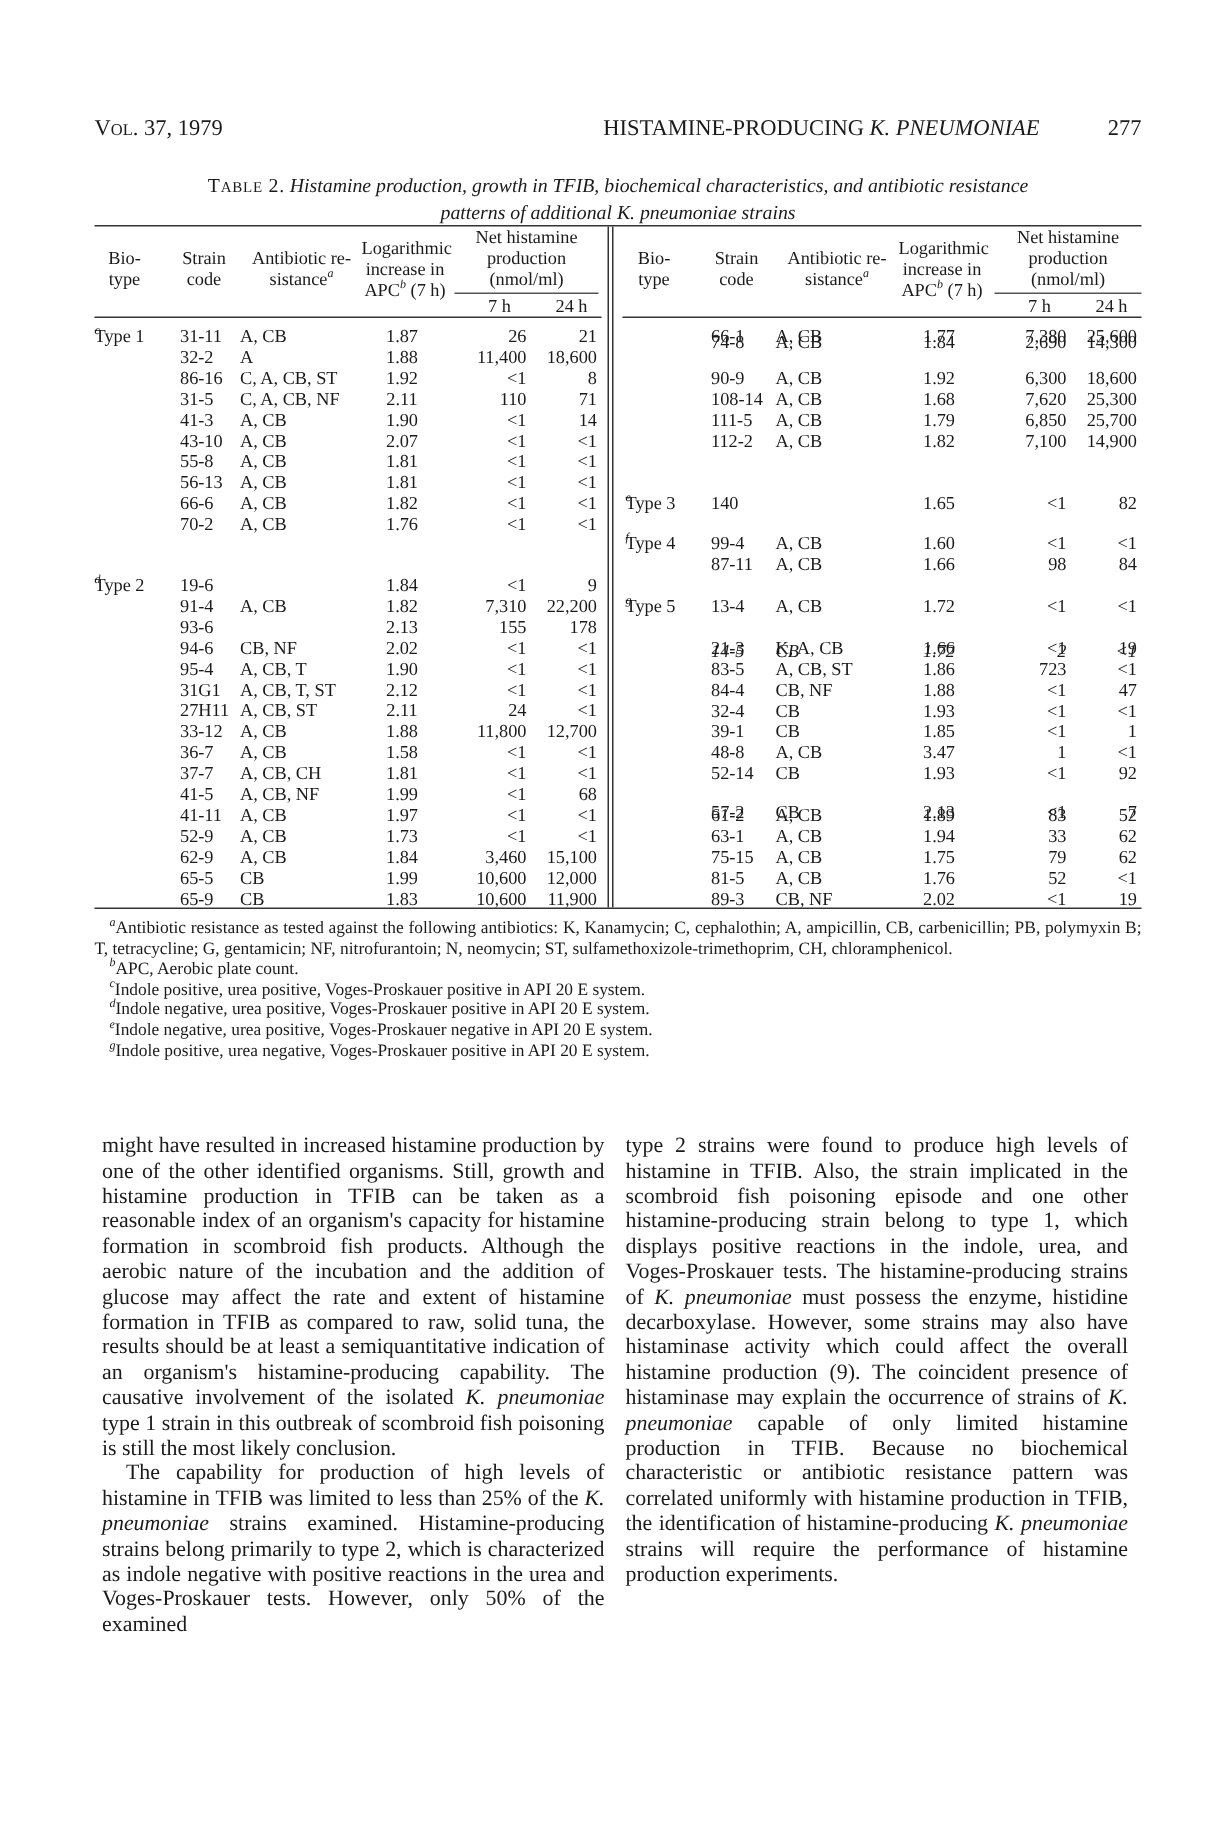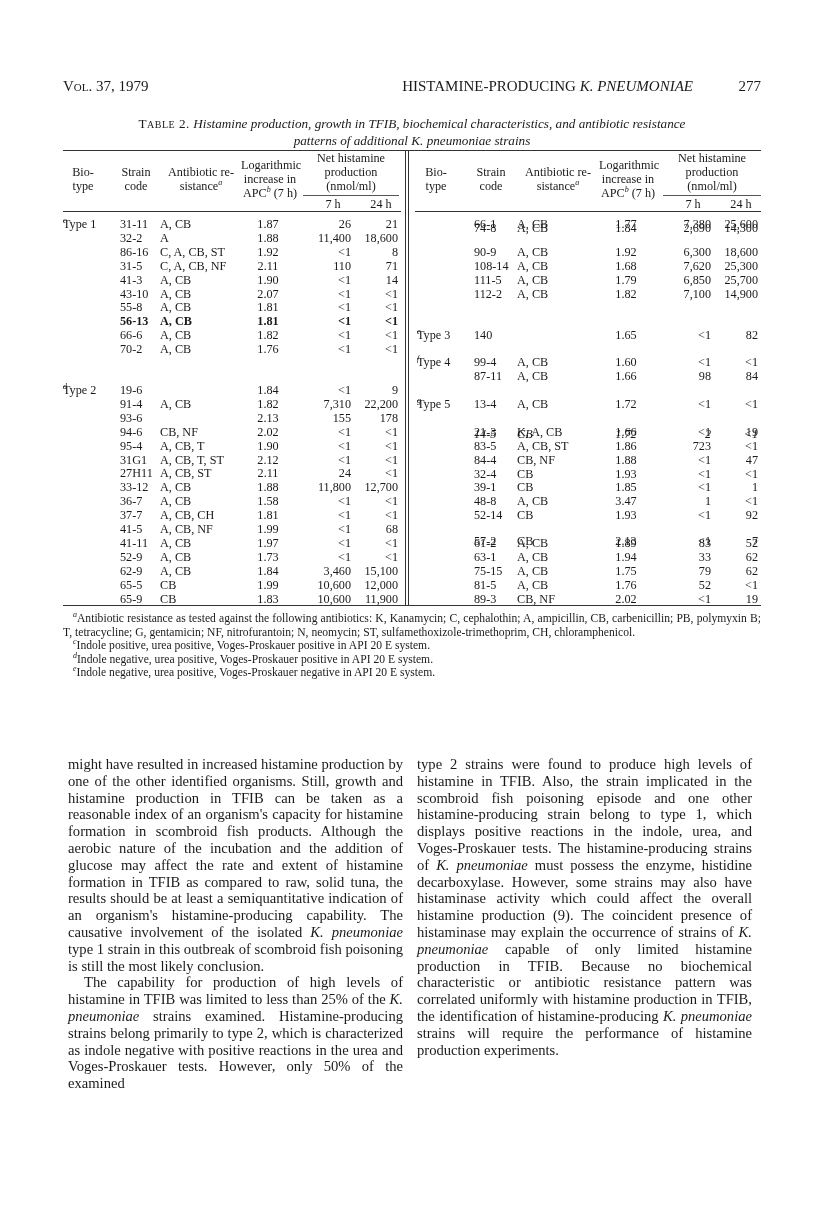--- a/index.html
+++ b/index.html
@@ -125,21 +125,21 @@
           <span class="c-h24">&lt;1</span>
         </div>
         <div class="row" style="top: 149.4px;">
           <span class="c-bio"><span></span><sup></sup></span>
           <span class="c-code">55-8</span>
           <span class="c-res">A, CB</span>
           <span class="c-log">1.81</span>
           <span class="c-h7">&lt;1</span>
           <span class="c-h24">&lt;1</span>
         </div>
-        <div class="row" style="top: 163.3px; font-weight: bold;">
+        <div class="row" style="top: 163.3px;">
           <span class="c-bio"><span></span><sup></sup></span>
           <span class="c-code">56-13</span>
           <span class="c-res">A, CB</span>
           <span class="c-log">1.81</span>
           <span class="c-h7">&lt;1</span>
           <span class="c-h24">&lt;1</span>
         </div>
         <div class="row" style="top: 177.2px;">
           <span class="c-bio"><span></span><sup></sup></span>
           <span class="c-code">66-6</span>
@@ -490,23 +490,25 @@
           <span class="c-log">2.02</span>
           <span class="c-h7">&lt;1</span>
           <span class="c-h24">19</span>
         </div>
       </div>
   </div>
 </div>
 
 <div class="footnotes" id="footnotes">
     <p class="fn first"><sup>a</sup><span>Antibiotic resistance as tested against the following antibiotics: K, Kanamycin; C, cephalothin; A, ampicillin, CB, carbenicillin; PB, polymyxin B; T, tetracycline; G, gentamicin; NF, nitrofurantoin; N, neomycin; ST, sulfamethoxizole-trimethoprim, CH, chloramphenicol.</span></p>
+    <p class="fn"><sup>b</sup><span>APC, Aerobic plate count.</span></p>
     <p class="fn"><sup>c</sup><span>Indole positive, urea positive, Voges-Proskauer positive in API 20 E system.</span></p>
     <p class="fn"><sup>d</sup><span>Indole negative, urea positive, Voges-Proskauer positive in API 20 E system.</span></p>
     <p class="fn"><sup>e</sup><span>Indole negative, urea positive, Voges-Proskauer negative in API 20 E system.</span></p>
+    <p class="fn"><sup>g</sup><span>Indole positive, urea negative, Voges-Proskauer positive in API 20 E system.</span></p>
   </div>
 
 <div class="body-col left">
   <p><span>might have resulted in increased histamine production by one of the other identified organisms. Still, growth and histamine production in TFIB can be taken as a reasonable index of an organism's capacity for histamine formation in scombroid fish products. Although the aerobic nature of the incubation and the addition of glucose may affect the rate and extent of histamine formation in TFIB as compared to raw, solid tuna, the results should be at least a semiquantitative indication of an organism's histamine-producing capability. The causative involvement of the isolated </span><i>K. pneumoniae</i><span> type 1 strain in this outbreak of scombroid fish poisoning is still the most likely conclusion.</span></p>
   <p class="indent"><span>The capability for production of high levels of histamine in TFIB was limited to less than 25% of the </span><i>K. pneumoniae</i><span> strains examined. Histamine-producing strains belong primarily to type 2, which is characterized as indole negative with positive reactions in the urea and Voges-Proskauer tests. However, only 50% of the examined</span></p>
 </div>
 
 <div class="body-col right">
   <p><span>type 2 strains were found to produce high levels of histamine in TFIB. Also, the strain implicated in the scombroid fish poisoning episode and one other histamine-producing strain belong to type 1, which displays positive reactions in the indole, urea, and Voges-Proskauer tests. The histamine-producing strains of </span><i>K. pneumoniae</i><span> must possess the enzyme, histidine decarboxylase. However, some strains may also have histaminase activity which could affect the overall histamine production (9). The coincident presence of histaminase may explain the occurrence of strains of </span><i>K. pneumoniae</i><span> capable of only limited histamine production in TFIB. Because no biochemical characteristic or antibiotic resistance pattern was correlated uniformly with histamine production in TFIB, the identification of histamine-producing </span><i>K. pneumoniae</i><span> strains will require the performance of histamine production experiments.</span></p>
 </div>

